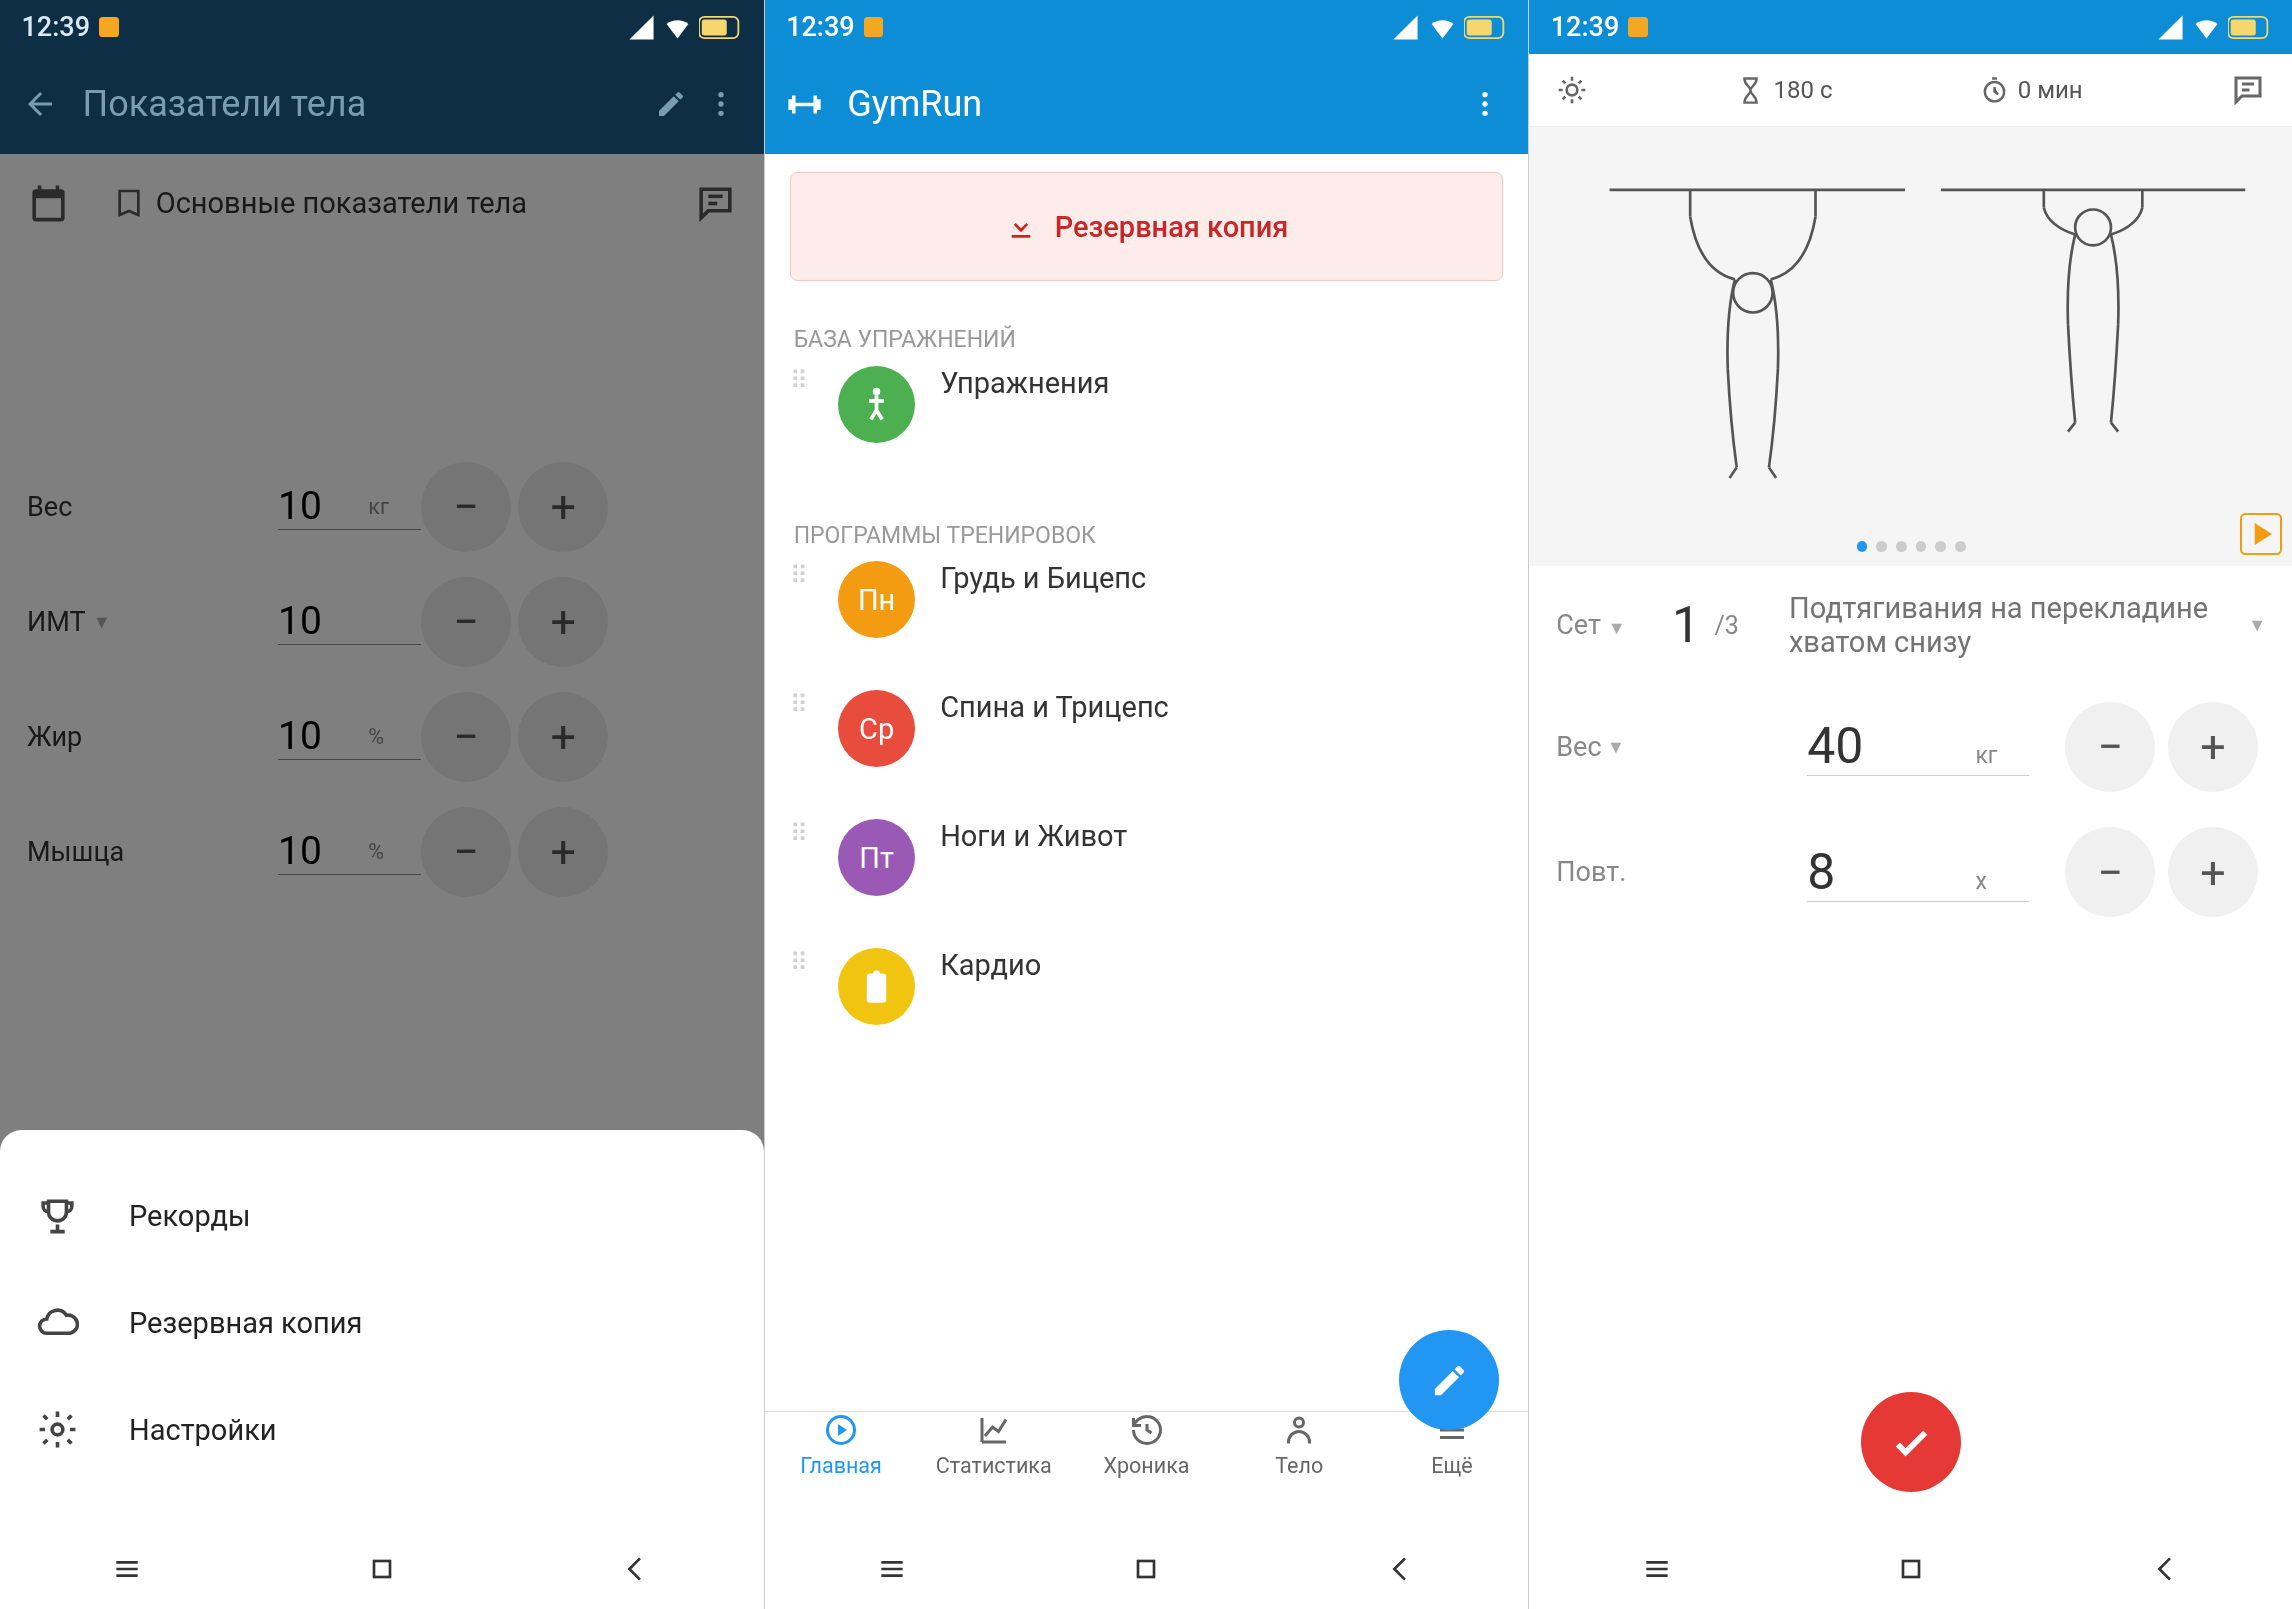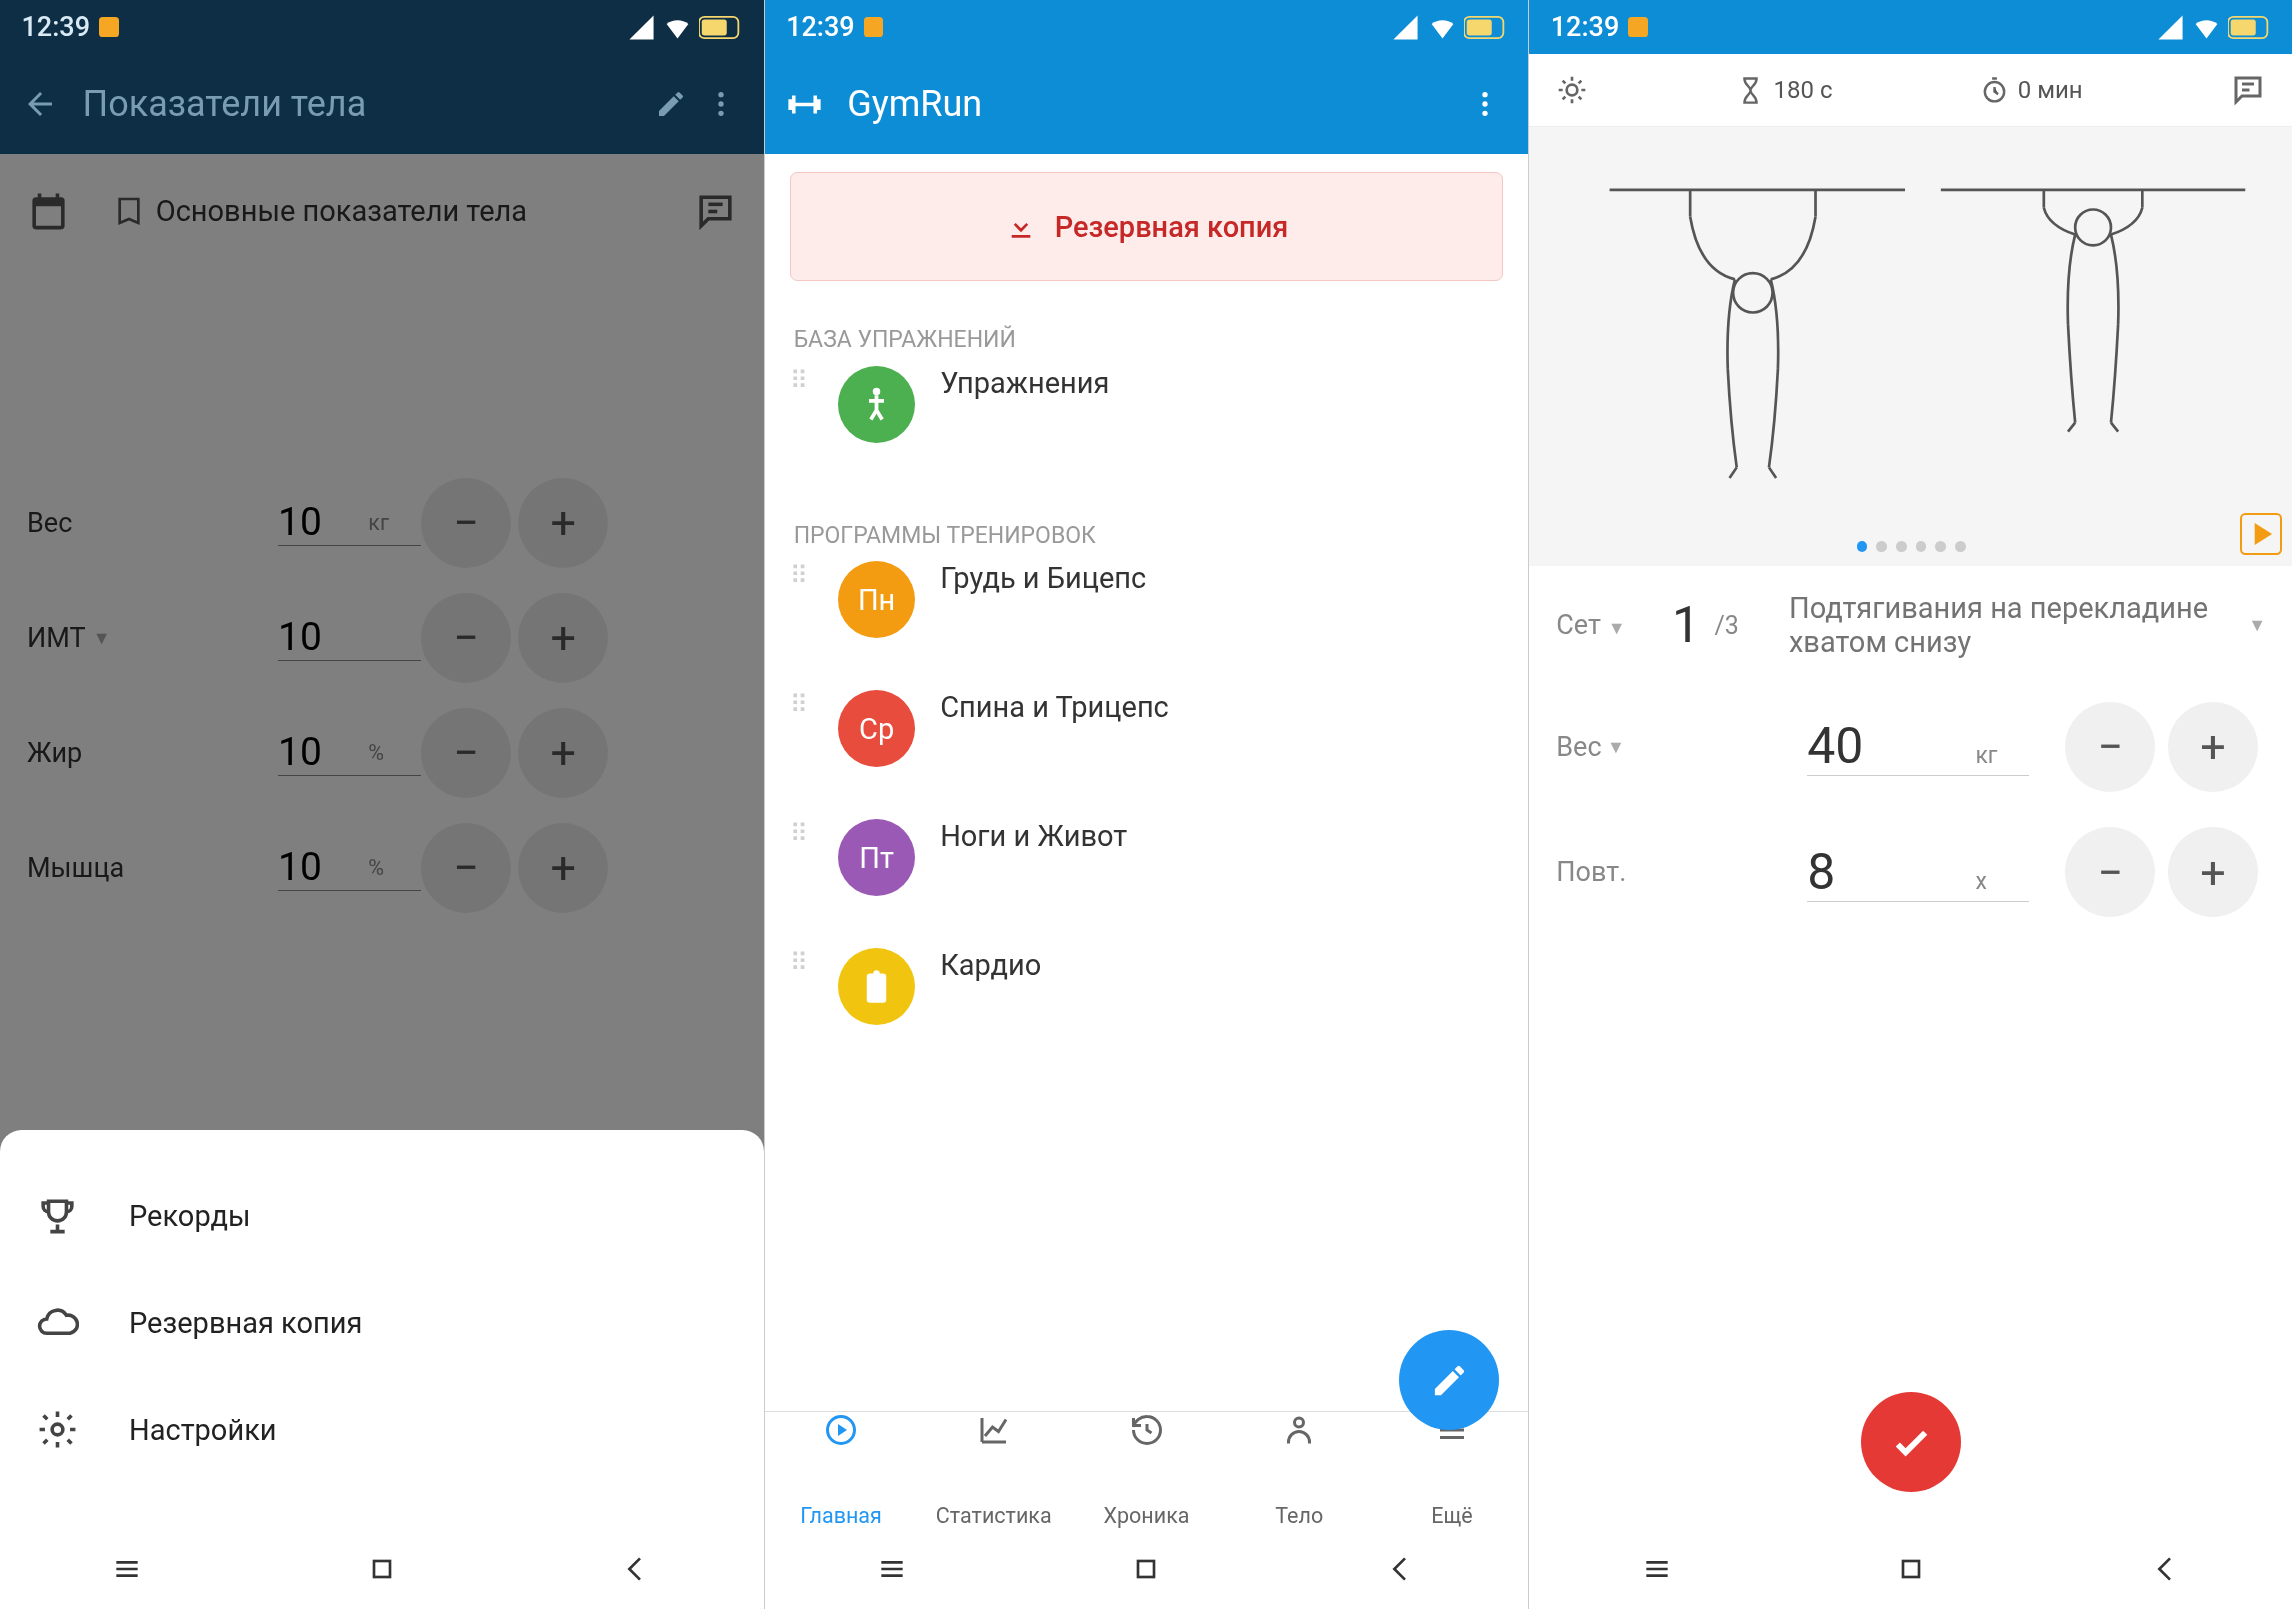--- a/index.html
+++ b/index.html
@@ -12,21 +12,21 @@
 .status-right{display:flex;align-items:center;gap:7.2px}
 .status-icon-sq{width:19.7px;height:19.7px;background:#f5a623;border-radius:3.6px}
 .app-bar{height:100px;display:flex;align-items:center;padding:0 18px;color:#fff}
 .app-bar.dark{background:#0d2e45}
 .app-bar.blue{background:#0d8dd5}
 .app-bar .back-ic,.app-bar .hamb-ic{width:43px;height:43px;display:flex;align-items:center;justify-content:center;margin-right:21.5px}
 .app-bar .title{font-size:36px;font-weight:400;flex:1}
 .app-bar .ic-btn{width:50px;height:50px;display:flex;align-items:center;justify-content:center}
 .overlay{position:absolute;top:0;left:0;right:0;bottom:0;background:rgba(0,0,0,0.5);z-index:5}
 .content1{flex:1;position:relative}
-.row1{height:90px;display:flex;align-items:center;padding:12px 27px}
+.row1{height:90px;display:flex;align-items:center;padding:4px 27px}
 .row1 .icon-cal{width:43px;height:43px;margin-right:43px}
 .row1 .bm-title{flex:1;font-size:29px;color:#333;display:flex;align-items:center;gap:10.7px}
 .row1 .chat-ic{width:43px;height:43px}
 .body-metrics{padding:18px 27px 18px 27px;margin-top:179px}
 .bm-row{display:flex;align-items:center;height:115px}
 .bm-label{width:251px;font-size:27px;color:#333;display:flex;align-items:center;gap:7.2px}
 .bm-val{width:116px;font-size:39px;color:#000}
 .bm-unit{width:72px;font-size:21.5px;color:#888}
 .bm-btns{display:flex;gap:7.2px}
 .circ-btn{width:90px;height:90px;border-radius:50%;background:rgba(0,0,0,0.08);display:flex;align-items:center;justify-content:center;font-size:45px;color:#555}
@@ -45,21 +45,21 @@
 .av.green{background:#4CAF50}
 .av.orange{background:#F39C12}
 .av.red{background:#E74C3C}
 .av.purple{background:#9B59B6}
 .av.yellow{background:#F1C40F}
 .li-text{font-size:29px;color:#333}
 .fab{position:absolute;right:29px;bottom:179px;width:100px;height:100px;border-radius:50%;display:flex;align-items:center;justify-content:center}
 .fab.blue{background:#2196F3}
 .fab.red{background:#E53935;bottom:152px;right:336px;left:auto;transform:none}
 .bottom-nav{height:116px;display:flex;border-top:0.9px solid #ddd}
-.bn-item{flex:1;display:flex;flex-direction:column;align-items:center;justify-content:space-between;gap:5.4px;font-size:21.5px;color:#666}
+.bn-item{flex:1;display:flex;flex-direction:column;align-items:center;justify-content:flex-start;gap:5.4px;font-size:21.5px;color:#666}
 .bn-item.active{color:#2196F3}
 .info-strip{height:72px;display:flex;align-items:center;padding:0 27px;border-bottom:0.9px solid #eee}
 .info-strip .iic{display:flex;align-items:center;gap:9px;font-size:24px;color:#555}
 .info-strip .sp{flex:1}
 .illus-area{height:439px;background:#f5f5f5;position:relative}
 .illus-area svg{width:100%;height:100%}
 .dots{position:absolute;bottom:14.3px;left:0;right:0;display:flex;justify-content:center;gap:9px}
 .dot{width:10.7px;height:10.7px;border-radius:50%;background:#ccc}
 .dot.active{background:#2196F3}
 .play-badge{position:absolute;right:10.7px;bottom:10.7px;width:38px;height:38px;border:2.7px solid #F39C12;border-radius:5.4px;display:flex;align-items:center;justify-content:center}

